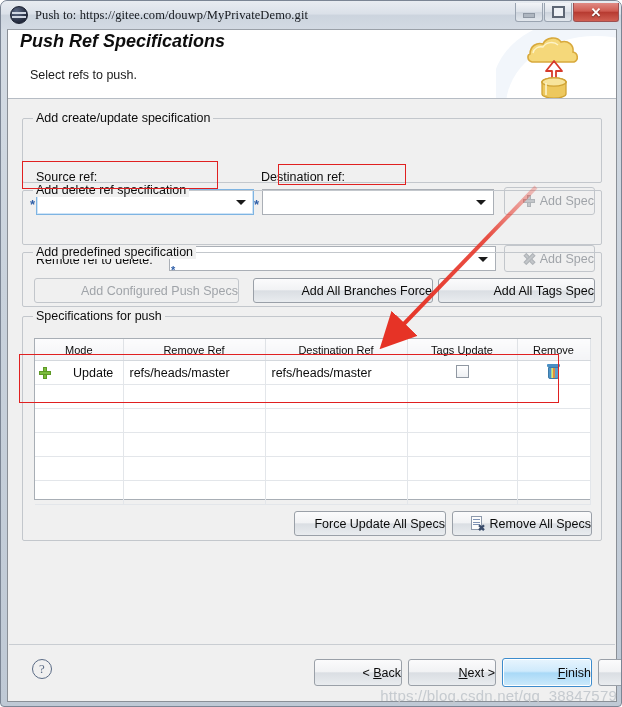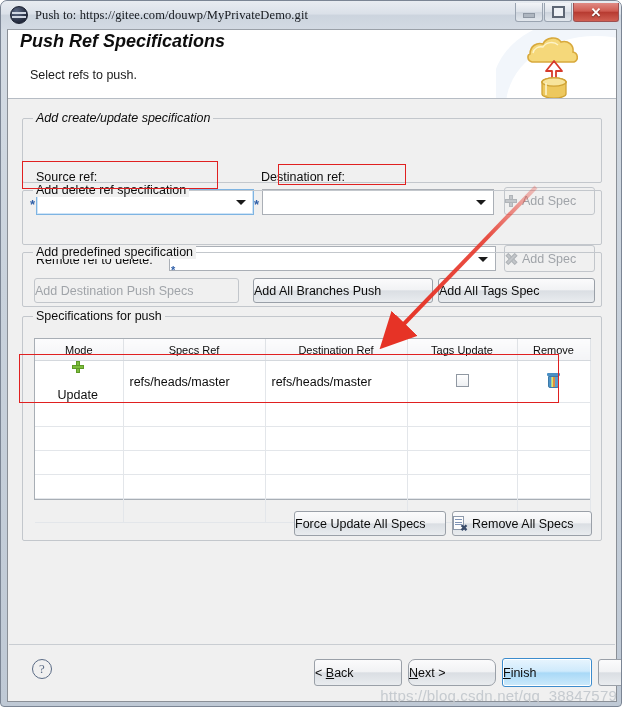--- a/index.html
+++ b/index.html
@@ -225,21 +225,21 @@
   .btn {
     position: absolute;
     box-sizing: border-box;
     border: 1px solid #9aa0a8;
     border-radius: 3px;
     background: linear-gradient(to bottom, #fbfbfc 0%, #f1f2f4 48%, #dadee3 51%, #e9ecef 100%);
     font-size: 12.5px;
     color: #0b0b0b;
     display: flex;
     align-items: center;
-    justify-content: flex-start;
+    justify-content: flex-end;
     gap: 5px;
     font-family: "Liberation Sans", sans-serif;
     cursor: default;
     white-space: nowrap;
   }
   .btn.disabled {
     color: #a0a4a9;
     border-color: #c2c6cb;
     background: #f0f0f0;
   }
@@ -348,22 +348,21 @@
     padding: 0 6px;
     color: #0d0d0d;
     vertical-align: middle;
   }
   #table tbody td.c-mode {
     padding-left: 4px;
   }
   .mode-cell {
     display: flex;
     align-items: center;
-    gap: 15px;
-    flex-direction: column;
+    gap: 22px;
   }
   .cb {
     width: 13px; height: 13px;
     box-sizing: border-box;
     border: 1px solid #9098a2;
     background: linear-gradient(to bottom, #ffffff, #eef0f3);
     display: inline-block;
   }
   .ico-trash {
     position: relative;
@@ -466,21 +465,21 @@
           <path d="M56 50 L56 41 L50 41 L58 31 L66 41 L60 41 L60 50 Z" fill="#ffffff" stroke="#d63a2c" stroke-width="1.8" stroke-linejoin="round"></path>
 
           <ellipse cx="58" cy="52" rx="12" ry="4.2" fill="#f2d478" stroke="#cfa233" stroke-width="1.3"></ellipse>
           <path d="M46 52 L46 64 A12 4.2 0 0 0 70 64 L70 52 Z" fill="#edc85e" stroke="#cfa233" stroke-width="1.3"></path>
           <ellipse cx="58" cy="52" rx="12" ry="4.2" fill="#f7e49c" stroke="#cfa233" stroke-width="1.3"></ellipse>
           <path d="M50 53 L50 65" stroke="#fdf4cc" stroke-width="2" opacity="0.8"></path>
         </svg>
       </div>
     </div>
 
-    <div class="group" style="left:14px; top:88px; width:580px; height:65px;font-style:italic;">
+    <div class="group" style="left:14px; top:88px; width:580px; height:65px;">
       <div class="group-title">Add create/update specification</div>
     </div>
     <div class="field-label" style="left:28px; top:140px;">Source ref:</div>
     <div class="field-label" style="left:253px; top:140px;">Destination ref:</div>
 
     <div class="combo focused" style="left:28px; top:159px; width:218px; height:26px;">
       <span class="txt"></span>
       <span class="arrow"></span>
     </div>
     <div class="req-star" style="left:22px; top:167px;">*</div>
@@ -507,24 +506,24 @@
     <div class="req-star" style="left:163px; top:234px; font-size:11px;">*</div>
     <div class="btn disabled" style="left:496px; top:215px; width:91px; height:27px;">
       <span class="ico-x"></span>
       <span>Add Spec</span>
     </div>
 
     <div class="group" style="left:14px; top:222px; width:580px; height:55px;">
       <div class="group-title">Add predefined specification</div>
     </div>
     <div class="btn disabled" style="left:26px; top:248px; width:205px; height:25px;">
-      <span>Add Destination Push Specs</span>
+      <span>Add Configured Push Specs</span>
     </div>
     <div class="btn" style="left:245px; top:248px; width:180px; height:25px;">
-      <span>Add All Branches Push</span>
+      <span>Add All Branches Force</span>
     </div>
     <div class="btn" style="left:430px; top:248px; width:157px; height:25px;">
       <span>Add All Tags Spec</span>
     </div>
 
     <div class="group" style="left:14px; top:286px; width:580px; height:225px;">
       <div class="group-title">Specifications for push</div>
     </div>
 
     <div id="table-wrap" style="left:26px; top:308px; width:557px; height:162px;">
@@ -532,21 +531,21 @@
         <colgroup>
           <col style="width:88px">
             <col style="width:142px">
             <col style="width:142px">
           <col style="width:110px">
             <col style="width:73px">
         </colgroup>
         <thead>
           <tr>
             <th>Mode</th>
-            <th>Specs Ref</th>
+            <th>Remove Ref</th>
             <th>Destination Ref</th>
             <th>Tags Update</th>
             <th>Remove</th>
           </tr>
         </thead>
         <tbody>
           <tr>
             <td class="c-mode">
               <span class="mode-cell">
                 <span class="ico-plus"></span>
@@ -616,21 +615,21 @@
       </span>
       <span>Remove All Specs</span>
     </div>
 
     <div id="footer-sep" style="top:614px;"></div>
     <div id="help-icon" style="left:24px; top:629px;">?</div>
 
     <div class="btn" style="left:306px; top:629px; width:88px; height:27px;">
       <span>&lt; <span class="accel">B</span>ack</span>
     </div>
-    <div class="btn" style="left:400px; top:629px; width:88px; height:27px;border-radius:7px;">
+    <div class="btn" style="left:400px; top:629px; width:88px; height:27px;">
       <span><span class="accel">N</span>ext &gt;</span>
     </div>
     <div class="btn primary" style="left:494px; top:628px; width:90px; height:29px;">
       <span><span class="accel">F</span>inish</span>
     </div>
     <div class="btn" style="left:590px; top:629px; width:88px; height:27px;">
       
     </div>
   </div>
 

